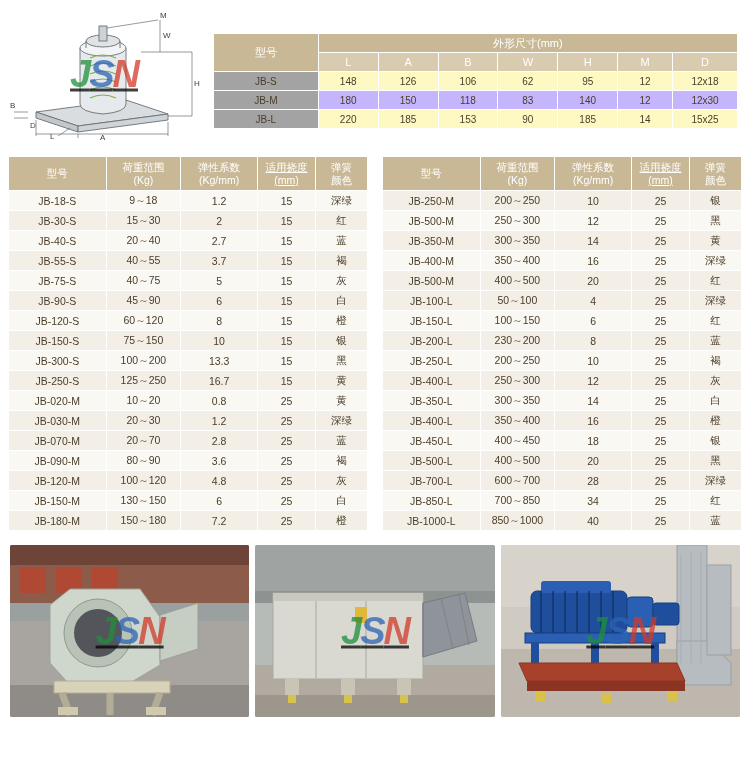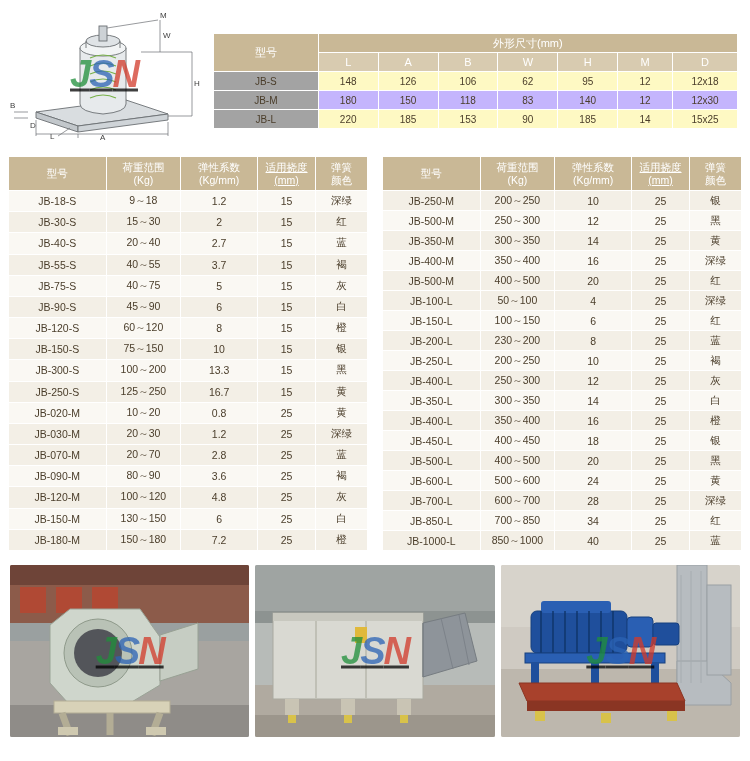--- a/index.html
+++ b/index.html
@@ -503,27 +503,20 @@
             <td>25</td>
             <td>银</td>
           </tr>
           <tr>
             <td>JB-500-L</td>
             <td>400～500</td>
             <td>20</td>
             <td>25</td>
             <td>黑</td>
           </tr>
-          <tr class="alt">
-            <td>JB-600-L</td>
-            <td>500～600</td>
-            <td>24</td>
-            <td>25</td>
-            <td>黄</td>
-          </tr>
           <tr>
             <td>JB-700-L</td>
             <td>600～700</td>
             <td>28</td>
             <td>25</td>
             <td>深绿</td>
           </tr>
           <tr class="alt">
             <td>JB-850-L</td>
             <td>700～850</td>

